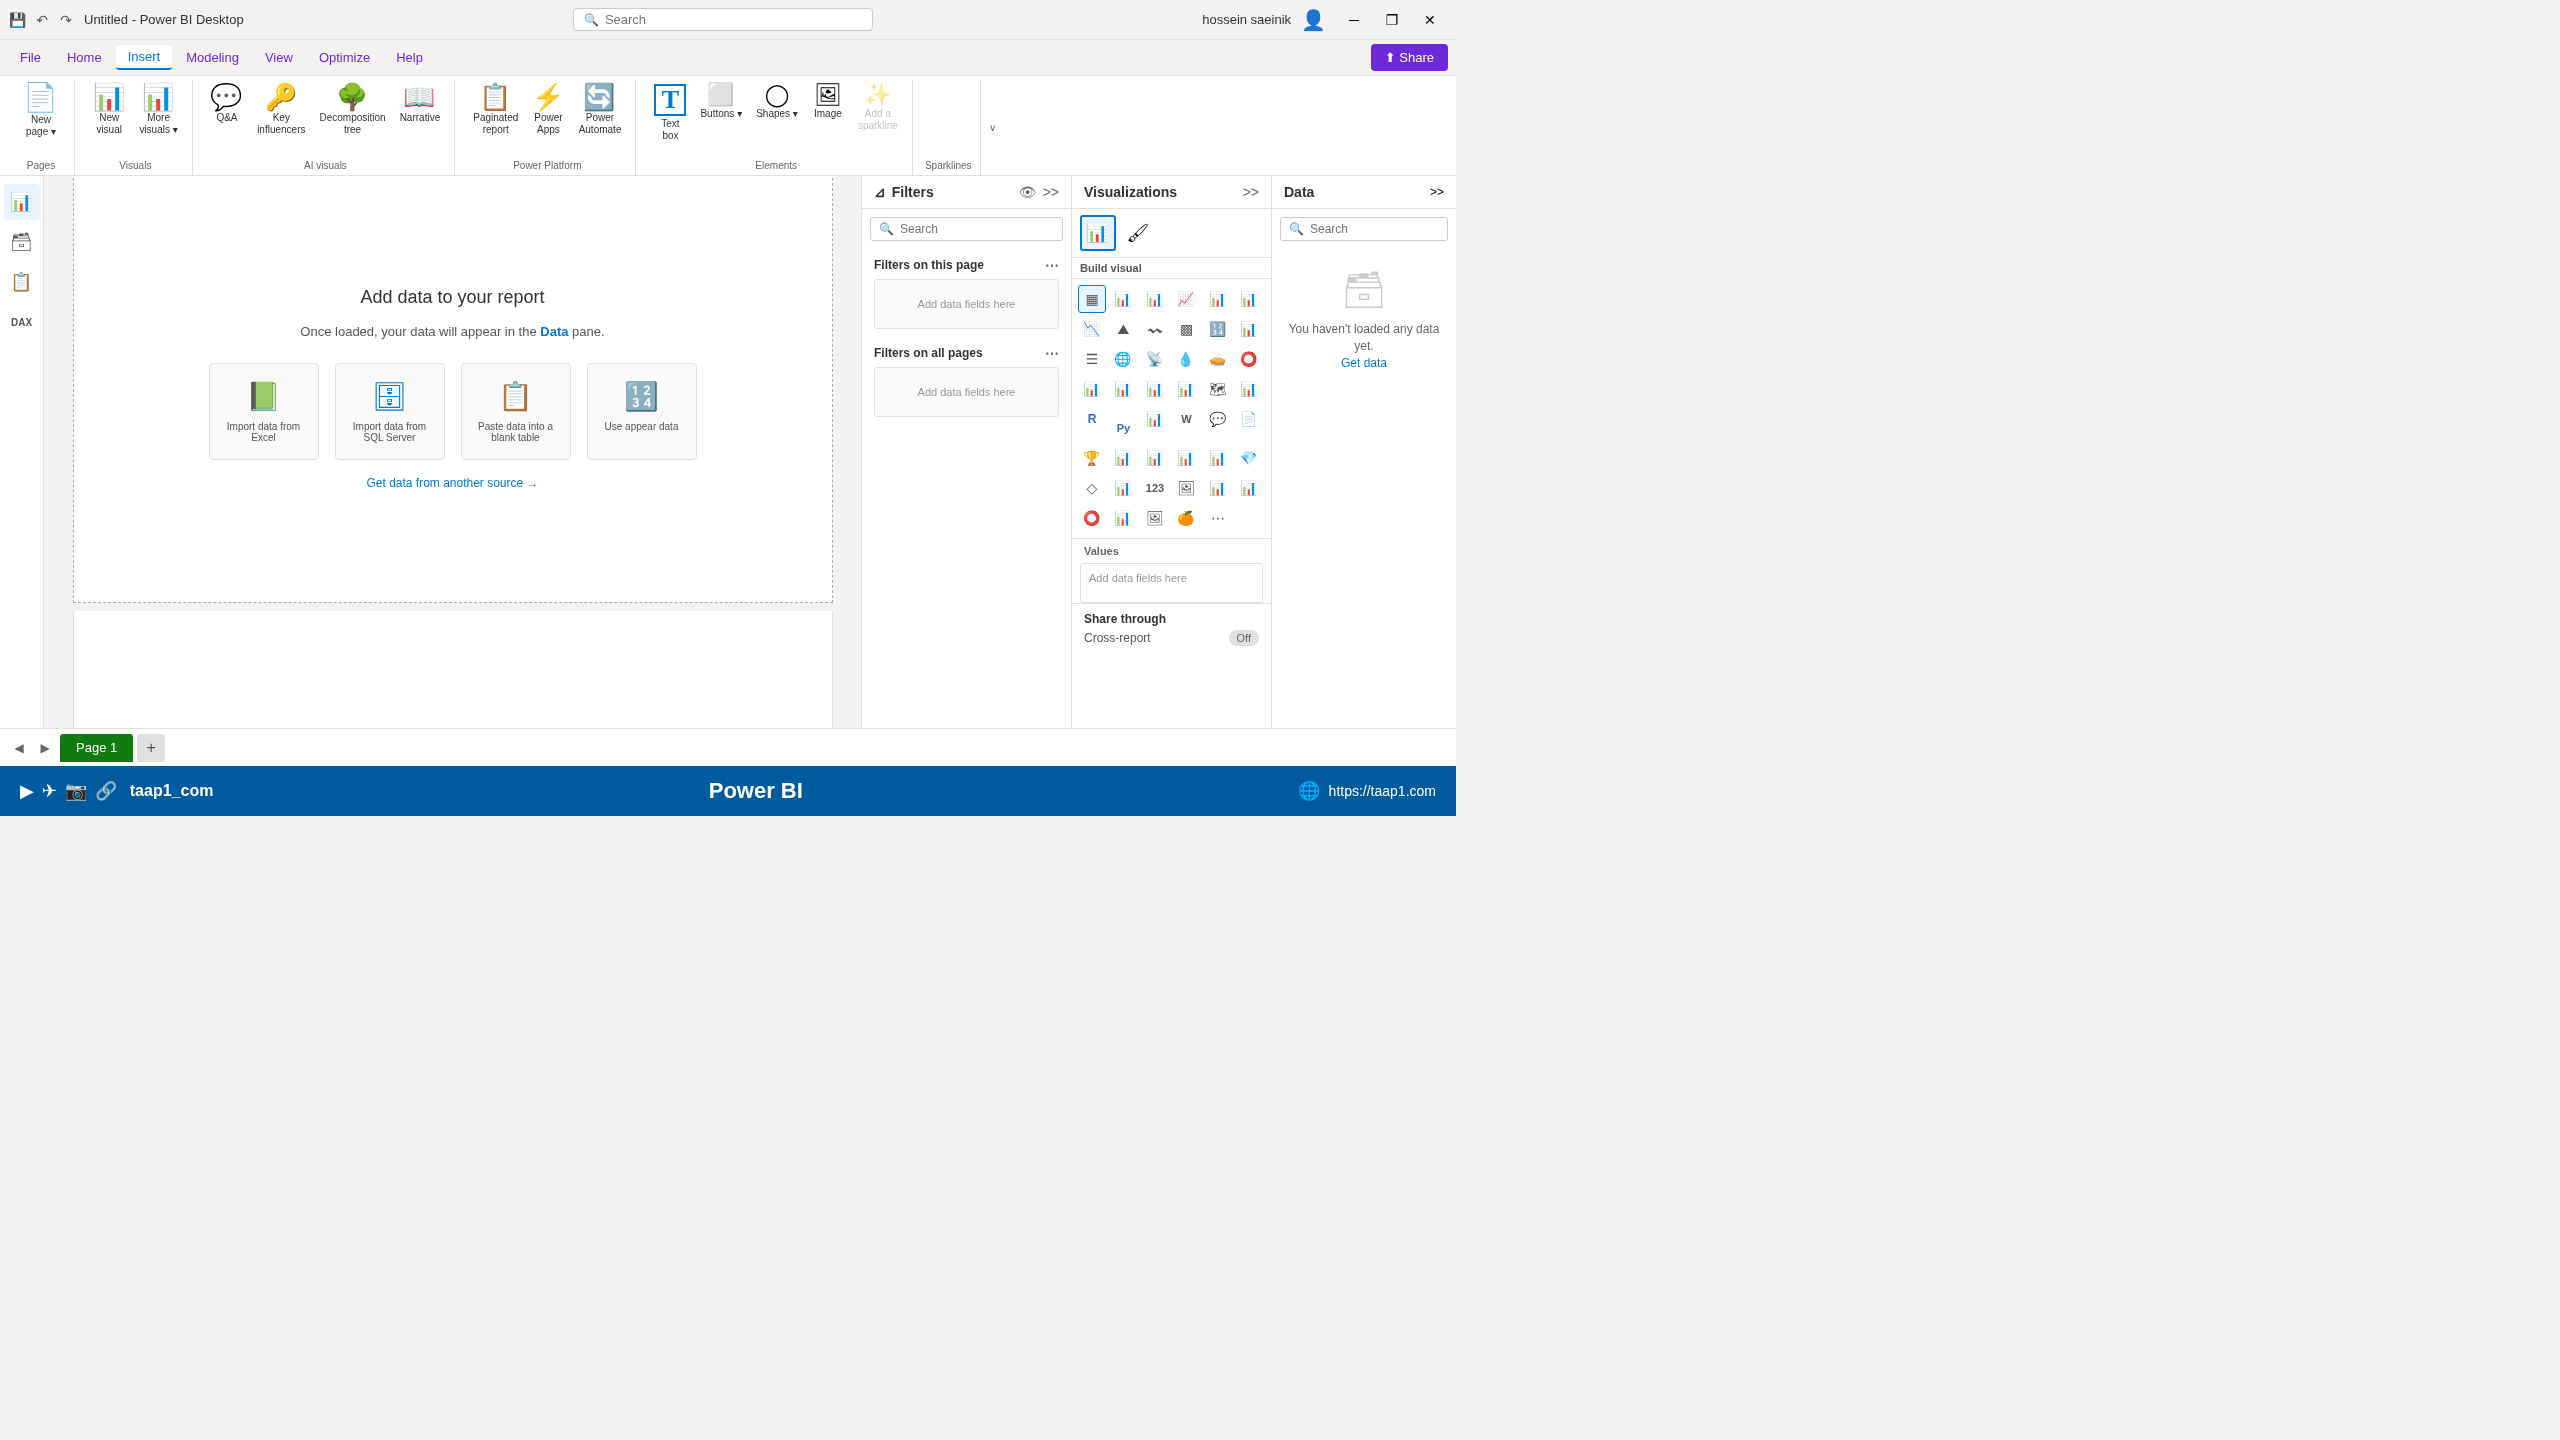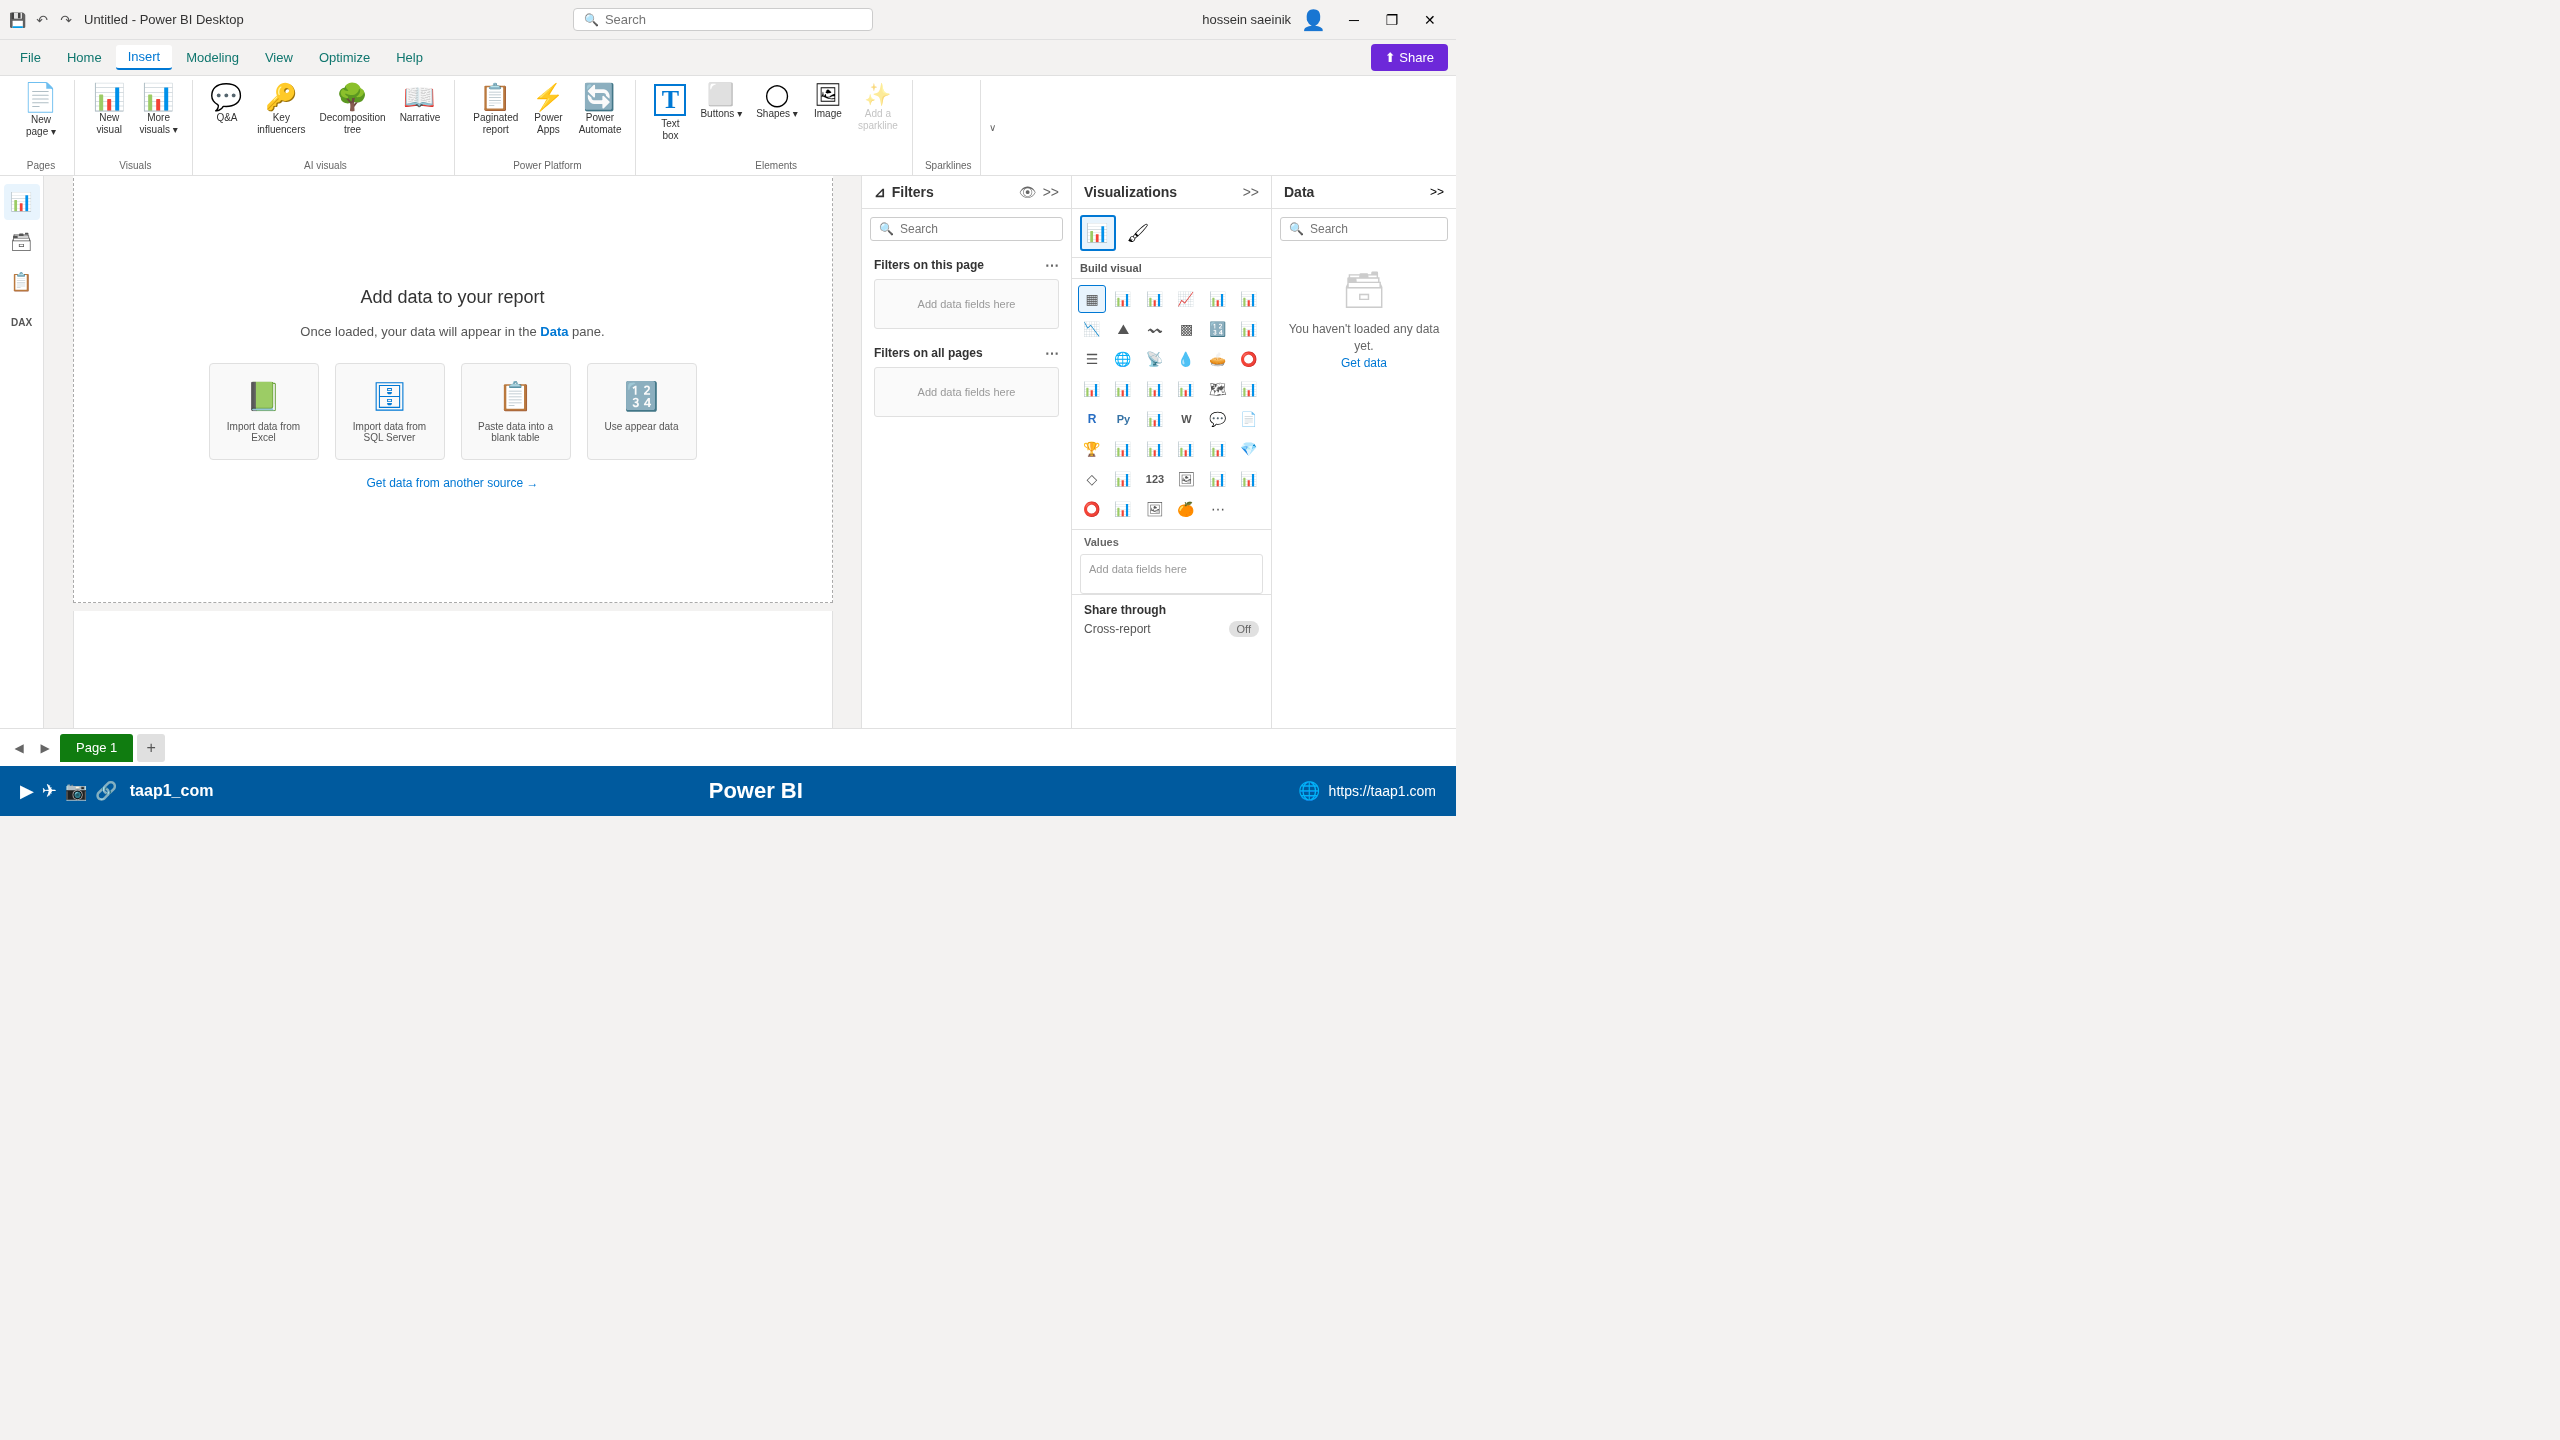--- a/index.html
+++ b/index.html
@@ -38,21 +38,21 @@
       align-items: center;
       padding: 0 8px;
       gap: 2px;
       border-bottom: 1px solid #e0e0e0;
     }
     .menu-item {
       padding: 4px 12px;
       font-size: 13px;
       cursor: pointer;
       border-radius: 3px;
-      color: #0f766e;
+      color: #6d28d9;
     }
     .menu-item.active { background: white; border-bottom: 2px solid #0078d4; color: #0078d4; }
     .menu-right { margin-left: auto; }
     .share-btn {
       background: #6d28d9;
       color: white;
       border: none;
       border-radius: 4px;
       padding: 6px 14px;
       font-size: 13px;
@@ -568,21 +568,21 @@
       <div class="viz-item">⭕</div>
 
       <div class="viz-item">📊</div>
       <div class="viz-item">📊</div>
       <div class="viz-item">📊</div>
       <div class="viz-item">📊</div>
       <div class="viz-item">🗺</div>
       <div class="viz-item">📊</div>
 
       <div class="viz-item" style="font-size:12px; font-weight:bold; color:#276DC3;">R</div>
-      <div class="viz-item" style="font-size:11px; font-weight:bold; color:#3572A5;">Py</div>
+      <div class="viz-item" style="font-size:11px; font-weight:bold; color:#3572A5;margin-top:9px;">Py</div>
       <div class="viz-item">📊</div>
       <div class="viz-item" style="font-size:11px; font-weight:bold;">W</div>
       <div class="viz-item">💬</div>
       <div class="viz-item">📄</div>
 
       <div class="viz-item">🏆</div>
       <div class="viz-item">📊</div>
       <div class="viz-item">📊</div>
       <div class="viz-item">📊</div>
       <div class="viz-item">📊</div>

